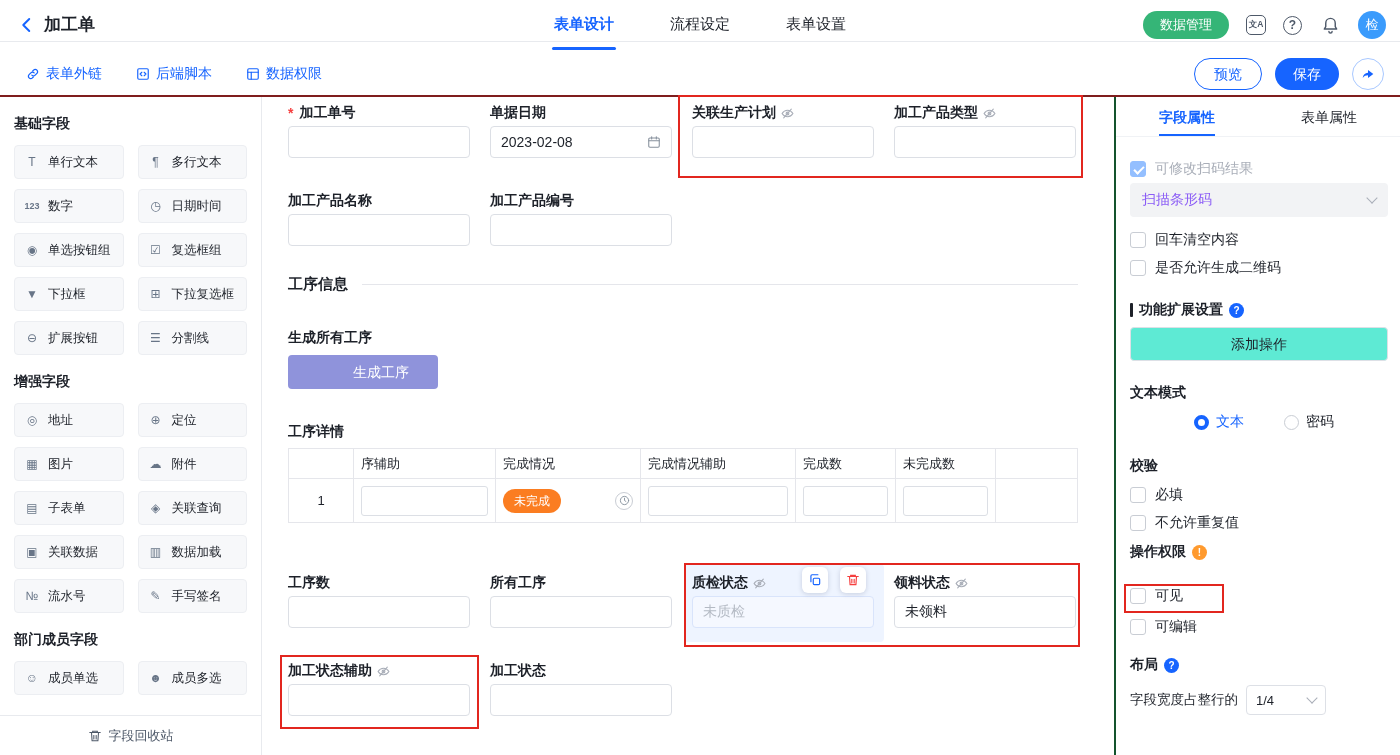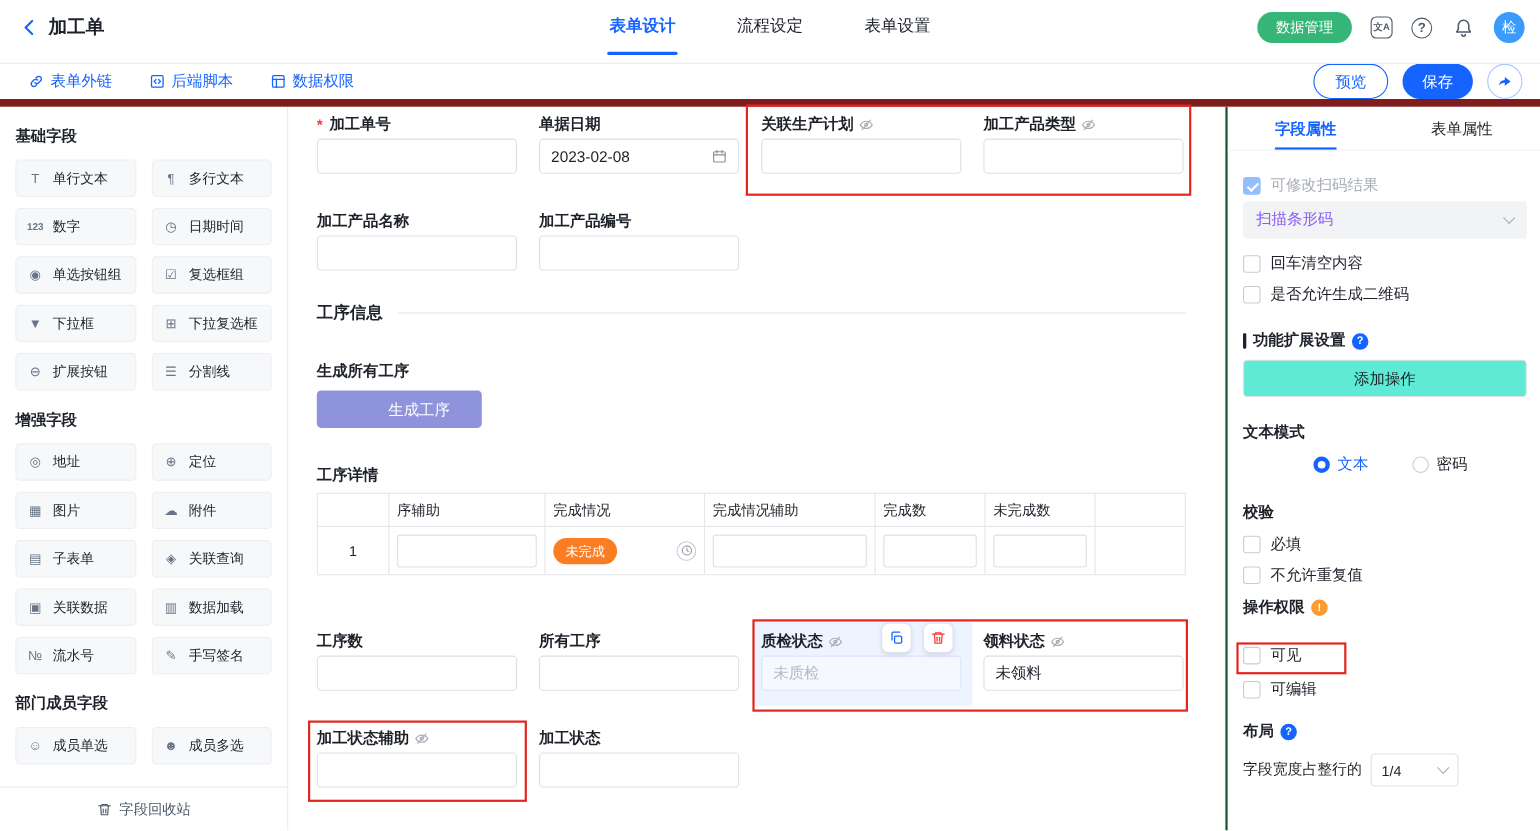--- a/index.html
+++ b/index.html
@@ -2,35 +2,35 @@
 <html><head>
 <meta charset="utf-8">
 <style>
   * { margin:0; padding:0; box-sizing:border-box; }
   html,body { width:1400px; height:755px; }
   body {
     position:relative; overflow:hidden; background:#fff; color:#1d2129;
     font-family:"Liberation Sans","DejaVu Sans",sans-serif; font-size:14px;
   }
   
-  .header { position:absolute; top:0; left:0; right:0; height:58px; background:#fff; border-bottom:1px solid #e8eaee; z-index:20; }
+  .header { position:absolute; top:0; left:0; right:0; height:42px; background:#fff; border-bottom:1px solid #e8eaee; z-index:20; }
   .back { position:absolute; left:16px; top:14px; width:22px; height:22px; cursor:pointer; display:flex; align-items:center; justify-content:center; }
   .header-title { position:absolute; left:44px; top:13px; font-size:17px; font-weight:700; }
   .header-tabs { position:absolute; left:50%; top:0; transform:translateX(-50%); display:flex; height:50px; }
   .htab { padding:0 28px; line-height:48px; font-size:15px; color:#1d2129; position:relative; cursor:pointer; white-space:nowrap; }
   .htab.active { color:#1664ff; font-weight:600; }
   .htab.active::after { content:""; position:absolute; left:26px; right:26px; bottom:0; height:3px; background:#1664ff; border-radius:2px; }
   .header-right { position:absolute; right:14px; top:0; height:50px; display:flex; align-items:center; gap:17px; }
   .pill-green { height:28px; padding:0 17px; border-radius:14px; background:#35b577; color:#fff; font-size:13px; line-height:28px; cursor:pointer; }
   .translate-box { width:20px; height:20px; border:1.5px solid #4e5969; border-radius:5px; display:flex; align-items:center; justify-content:center; font-size:8.5px; font-weight:700; color:#4e5969; cursor:pointer; }
   .help-circle { width:19px; height:19px; border:1.5px solid #4e5969; border-radius:50%; display:flex; align-items:center; justify-content:center; font-size:12px; font-weight:700; color:#4e5969; cursor:pointer; }
   .hicon { width:22px; height:22px; display:flex; align-items:center; justify-content:center; cursor:pointer; }
   .avatar { width:28px; height:28px; border-radius:50%; background:#3a9bfc; color:#fff; font-size:13px; display:flex; align-items:center; justify-content:center; cursor:pointer; }
   
-  .subheader { position:absolute; top:50px; left:0; right:0; height:47px; background:#fff; border-bottom:7px solid #7f1d1d; z-index:19; }
+  .subheader { position:absolute; top:50px; left:0; right:0; height:47px; background:#fff; border-bottom:2px solid #7f1d1d; z-index:19; }
   .sub-links { position:absolute; left:26px; top:0; height:47px; display:flex; align-items:center; gap:34px; }
   .sub-link { color:#1664ff; font-size:14px; display:flex; align-items:center; gap:6px; cursor:pointer; }
   .sub-right { position:absolute; right:16px; top:0; height:47px; display:flex; align-items:center; gap:13px; }
   .btn-preview { width:68px; height:32px; border-radius:16px; border:1px solid #1664ff; color:#1664ff; background:#fff; text-align:center; line-height:30px; font-size:14px; cursor:pointer; }
   .btn-save { width:64px; height:32px; border-radius:16px; background:#1664ff; color:#fff; text-align:center; line-height:32px; font-size:14px; cursor:pointer; }
   .btn-share { width:32px; height:32px; border-radius:50%; border:1px solid #a8c8ff; background:#fff; display:flex; align-items:center; justify-content:center; cursor:pointer; }
   
   .sidebar { position:absolute; left:0; top:97px; width:262px; bottom:0; background:#fff; border-right:1px solid #e8eaee; padding:16px 14px 0; z-index:10; }
   .sec-title { font-size:14px; font-weight:700; margin:2px 0 12px; }
   .sec-grid { display:grid; grid-template-columns:1fr 1fr; gap:10px 14px; margin-bottom:18px; }

